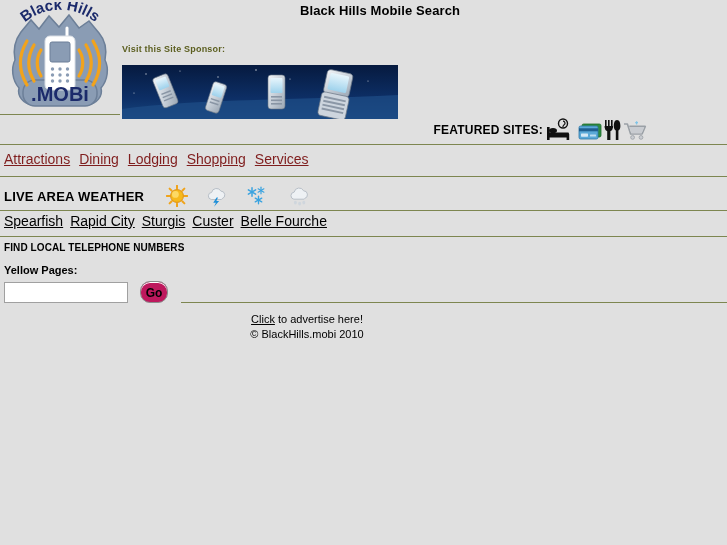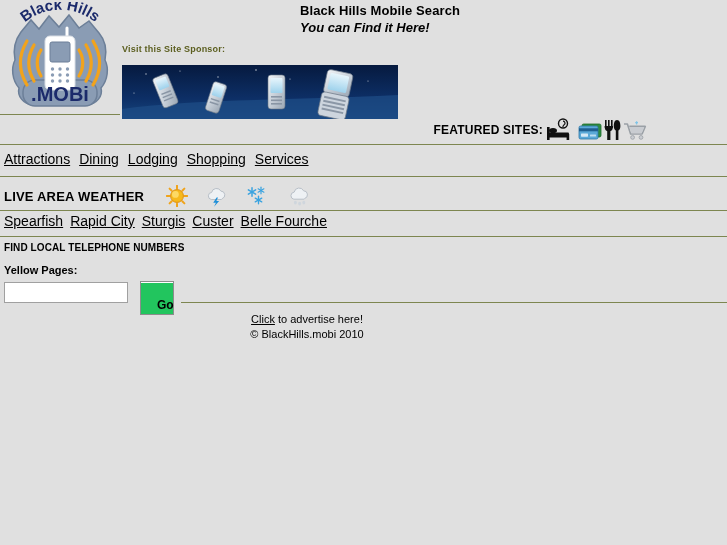--- a/index.html
+++ b/index.html
@@ -89,21 +89,21 @@
   
   .navbar {
     position: absolute;
     left: 0; top: 150px;
     width: 727px;
     padding-left: 4px;
     box-sizing: border-box;
   }
   .navlink {
     font-size: 14px;
-    color: #000000;
+    color: #7f1d1d;
     text-decoration: underline;
     margin-right: 9px;
     cursor: pointer;
   }
 
   
   .weather-row {
     position: absolute;
     left: 0; top: 182px;
     width: 727px;
@@ -166,25 +166,25 @@
     padding: 1px 2px;
     box-sizing: content-box;
   }
   .go-btn {
     position: absolute;
     left: 140px; top: 281px;
     width: 28px; height: 22px;
     font-family: "Liberation Sans", sans-serif;
     font-size: 12px;
     font-weight: bold;
-    background: #22c55e;
+    background: #be185d;
     border: 1px solid #8c8c8c;
-    border-radius: 0;
+    border-radius: 10px;
     cursor: pointer;
-    padding: 16px;
+    padding: 4px;
     box-shadow: inset 0 1px 0 #fff;
   }
   .or-block {
     position: absolute;
     left: 184px; top: 277px;
     display: flex;
     align-items: baseline;
   }
   .or-text {
     font-size: 11px;
@@ -271,21 +271,20 @@
         <text font-family="'Liberation Sans', sans-serif" font-size="15" font-weight="bold" fill="#1b2a6b">
           <textPath href="#arcpath" startOffset="50%" text-anchor="middle">Black Hills</textPath>
         </text>
 
         <text x="55" y="99" text-anchor="middle" font-family="'Liberation Sans', sans-serif" font-size="20" font-weight="bold" fill="#1b2a6b">.MOBi</text>
       </svg>
     </div>
 
     <div class="title-block">
       <div class="title-main">Black Hills Mobile Search</div>
-      <div class="title-sub">You can Find it Here!</div>
     </div>
 
     <div class="sponsor-wrap">
       <div class="sponsor-label">Visit this Site Sponsor:</div>
       <svg class="sponsor-banner" viewBox="0 0 276 54">
         <defs>
           <linearGradient id="skyG" x1="0" y1="0" x2="0" y2="1">
             <stop offset="0" stop-color="#061a3f"></stop>
             <stop offset="0.62" stop-color="#0d2f66"></stop>
             <stop offset="1" stop-color="#17467f"></stop>

